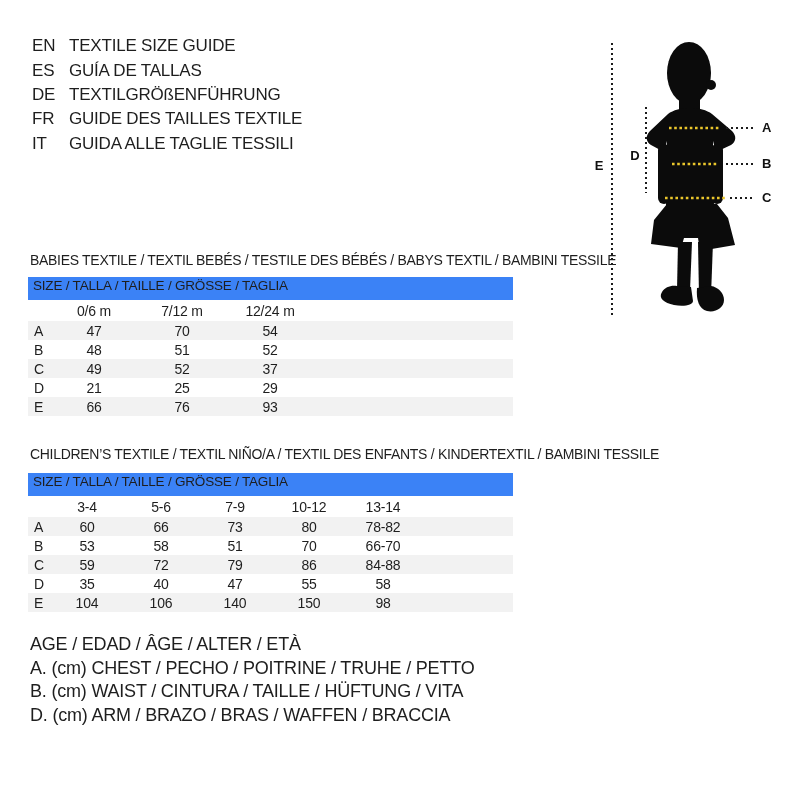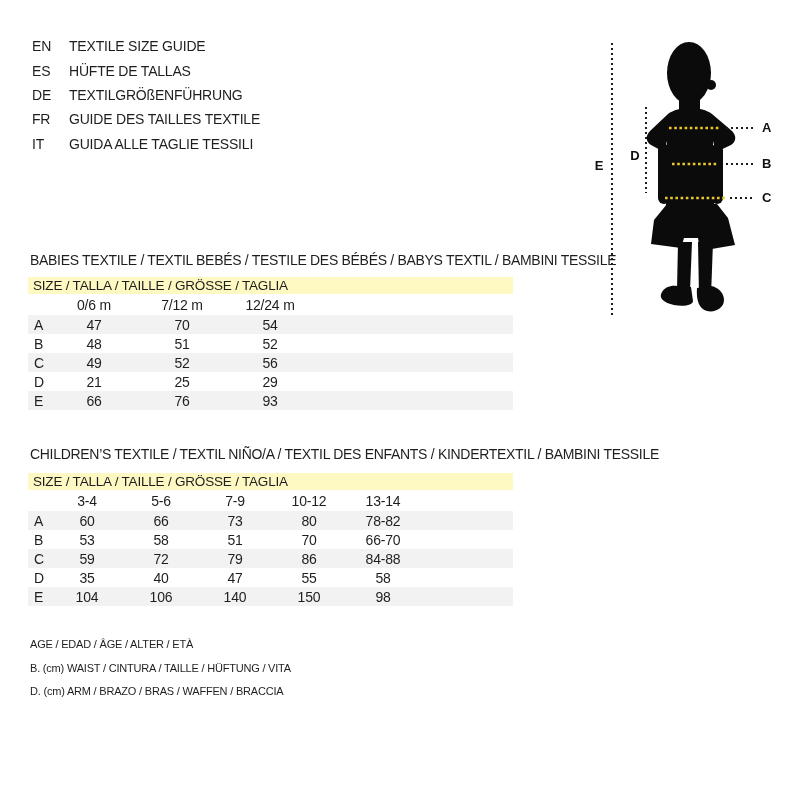--- a/index.html
+++ b/index.html
@@ -2,58 +2,58 @@
 <html><head>
 <meta charset="utf-8">
 <style>
   html,body{margin:0;padding:0;}
   body{
     width:800px;height:800px;background:#ffffff;position:relative;overflow:hidden;
     font-family:"Liberation Sans",sans-serif;color:#1e1e1e;
     -webkit-font-smoothing:antialiased;
   }
   
-  .langs{position:absolute;left:32px;top:34px;font-size:14px;letter-spacing:-0.2px;}
+  .langs{position:absolute;left:32px;top:34px;font-size:17px;letter-spacing:-0.2px;}
   .lang-row{display:flex;height:24.4px;align-items:center;white-space:nowrap;}
   .lang-code{width:37px;flex:none;}
   
   .figure{position:absolute;left:585px;top:28px;}
   
   .section{position:absolute;left:28px;width:485px;}
   .babies-sec{top:252px;}
   .children-sec{top:446px;}
   .sec-title{font-size:14px;line-height:16px;letter-spacing:-0.3px;margin-left:2px;white-space:nowrap;}
-  .size-bar{margin-top:9px;height:17px;line-height:17px;background:#fef9c3;
+  .size-bar{margin-top:9px;height:23px;line-height:17px;background:#3b82f6;
             padding-left:5px;font-size:13.5px;letter-spacing:-0.2px;}
   .children-sec .size-bar{margin-top:11px;}
   .size-table{border-collapse:collapse;table-layout:fixed;width:485px;}
   .size-table td{height:19px;text-align:center;padding:0;font-size:14px;letter-spacing:-0.2px;}
   .size-table tr.colhead td{height:21px;}
   .size-table td.rowlabel{text-align:left;padding-left:6px;}
   .size-table tr.stripe{background:#f2f2f2;}
   col.bc{width:88px;}
   col.cc{width:74px;}
   col.lc{width:22px;}
   
-  .legend{position:absolute;left:30px;top:633px;font-size:11px;line-height:23.7px;
+  .legend{position:absolute;left:30px;top:633px;font-size:18px;line-height:23.7px;
           letter-spacing:-0.2px;white-space:nowrap;}
   
   .fig-label{font-family:"Liberation Sans",sans-serif;font-size:13px;font-weight:700;fill:#111;}
 </style>
 </head>
 <body>
 
 <div class="langs">
   <div class="lang-row">
     <span class="lang-code">EN</span>
     <span class="lang-title">TEXTILE SIZE GUIDE</span>
   </div>
   <div class="lang-row">
     <span class="lang-code">ES</span>
-    <span class="lang-title">HÜFTE DE TALLAS</span>
+    <span class="lang-title">GUÍA DE TALLAS</span>
   </div>
   <div class="lang-row">
     <span class="lang-code">DE</span>
     <span class="lang-title">TEXTILGRÖßENFÜHRUNG</span>
   </div>
   <div class="lang-row">
     <span class="lang-code">FR</span>
     <span class="lang-title">GUIDE DES TAILLES TEXTILE</span>
   </div>
   <div class="lang-row">
@@ -132,21 +132,21 @@
         <td class="rowlabel">B</td>
         <td>48</td>
         <td>51</td>
         <td>52</td>
         <td></td>
       </tr>
       <tr class="stripe">
         <td class="rowlabel">C</td>
         <td>49</td>
         <td>52</td>
-        <td>56</td>
+        <td>37</td>
         <td></td>
       </tr>
       <tr>
         <td class="rowlabel">D</td>
         <td>21</td>
         <td>25</td>
         <td>29</td>
         <td></td>
       </tr>
       <tr class="stripe">
@@ -227,15 +227,16 @@
         <td>150</td>
         <td>98</td>
         <td></td>
       </tr>
     </tbody>
   </table>
 </div>
 
 <div class="legend">
   <div>AGE / EDAD / ÂGE / ALTER / ETÀ</div>
+  <div>A. (cm) CHEST / PECHO / POITRINE / TRUHE / PETTO</div>
   <div>B. (cm) WAIST / CINTURA / TAILLE / HÜFTUNG / VITA</div>
   <div>D. (cm) ARM / BRAZO / BRAS / WAFFEN / BRACCIA</div>
 </div>
 
 </body></html>

